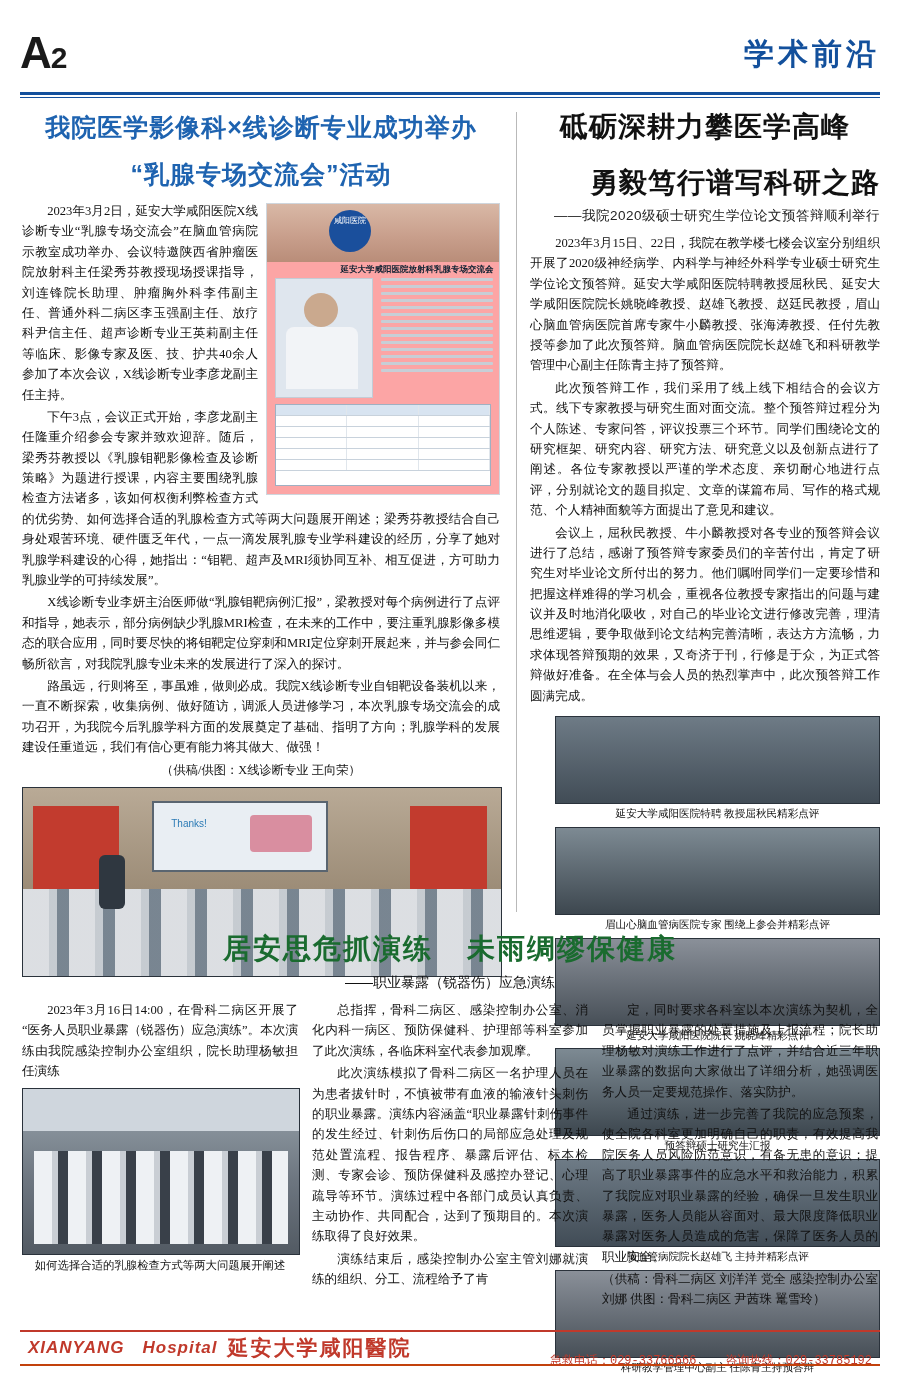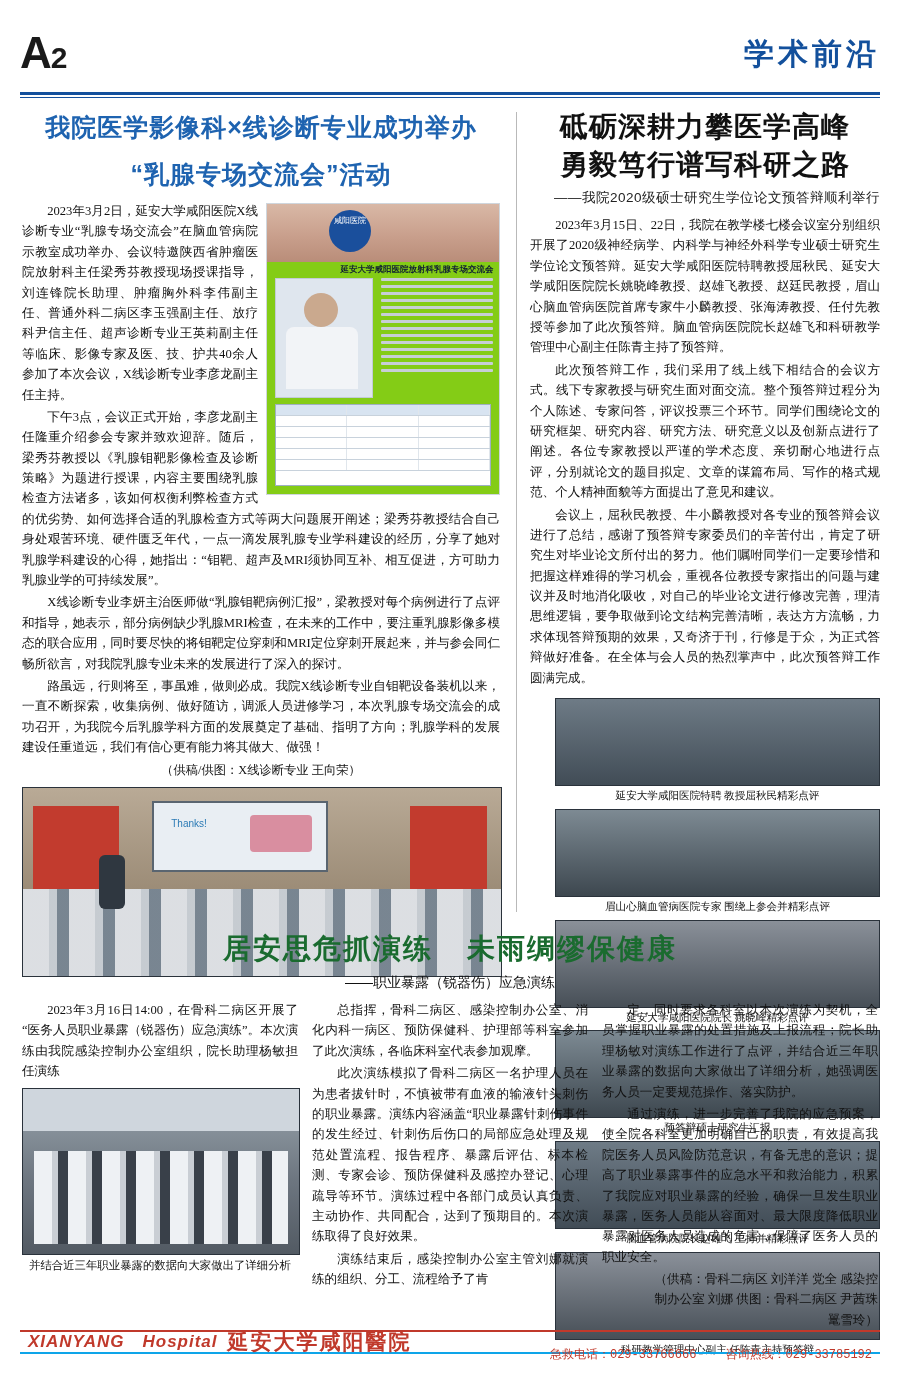--- a/index.html
+++ b/index.html
@@ -56,21 +56,21 @@
   }
   .body-text{
     font-size:12.6px;line-height:1.62;text-align:justify;
     text-justify:inter-ideograph;color:#111;
   }
   .body-text p{margin:0 0 2px 0;text-indent:2em;}
   .byline{margin-top:4px;text-align:center;font-size:12.3px;}
   
   .clip-fig{
     width:232px;height:290px;float:right;margin:2px 0 4px 8px;
-    border:1px solid #cfd6dd;background:#84cc16;position:relative;overflow:hidden;
+    border:1px solid #cfd6dd;background:#fca5a5;position:relative;overflow:hidden;
   }
   .clip-top{
     position:absolute;left:0;top:0;width:100%;height:58px;
     background:linear-gradient(180deg,#d9b8a6 0%,#c79d8a 60%,#b98d79 100%);
   }
   .clip-logo{
     position:absolute;left:62px;top:6px;width:42px;height:42px;border-radius:50%;
     background:#1a4f9c;color:#fff;font-size:8px;line-height:9px;text-align:center;
     padding-top:6px;box-sizing:border-box;font-family:"Liberation Sans",sans-serif;
   }
@@ -136,22 +136,22 @@
   .hl-bottom .gap{display:inline-block;width:34px;}
   .sub-bottom{text-align:center;font-size:14px;margin-top:6px;font-family:"Liberation Sans",sans-serif;}
   .bcols{display:grid;grid-template-columns:1fr 1fr 1fr;gap:14px;margin-top:8px;}
   .drill-photo{width:100%;height:165px;margin-top:6px;}
   .dp-bg{position:absolute;inset:0;background:linear-gradient(180deg,#9aa5ae 0%,#6d7680 55%,#525a63 100%);}
   .dp-row{position:absolute;left:4%;bottom:6%;width:92%;height:56%;
     background:repeating-linear-gradient(90deg,#eef1f4 0 18px,#c9ced4 18px 24px,#394049 24px 34px);}
   .dp-ceiling{position:absolute;left:0;top:0;width:100%;height:26%;background:#cfd6dd;}
   
   .footer{
-    position:absolute;left:20px;top:1330px;width:860px;height:24px;
-    border-top:2px solid #c0392b;border-bottom:2px solid #0ea5e9;
+    position:absolute;left:20px;top:1330px;width:860px;height:36px;
+    border-top:2px solid #c0392b;border-bottom:2px solid #c2410c;
     display:flex;align-items:center;justify-content:space-between;
     padding:0 8px;box-sizing:border-box;
   }
   .f-left{font-family:"Liberation Sans","DejaVu Sans",sans-serif;font-style:italic;font-weight:bold;
     color:#c0392b;font-size:17px;letter-spacing:1px;}
   .f-name{font-weight:bold;color:#c0392b;font-size:21px;margin-left:10px;letter-spacing:2px;}
   .f-right{font-family:Liberation Mono, monospace;color:#c0392b;font-size:12px;margin-top:24px;}
   .f-right span{margin-left:22px;}
   .flex{display:flex;align-items:center;}
 </style>
@@ -253,21 +253,21 @@
         <div class="t">Thanks!</div>
         <div class="img"></div>
       </div>
       <div class="lp-audience"></div>
       <div class="lp-person"></div>
     </div>
   </div>
 
   <div class="col-right">
     <div class="hl-black">砥砺深耕力攀医学高峰</div>
-    <div class="hl-black" style="margin-top:0;">勇毅笃行谱写科研之路</div>
+    <div class="hl-black" style="margin-top:18px;text-align:right;">勇毅笃行谱写科研之路</div>
     <div class="subhead">——我院2020级硕士研究生学位论文预答辩顺利举行</div>
 
     <div class="body-text" style="margin-top:8px;">
       <p>2023年3月15日、22日，我院在教学楼七楼会议室分别组织开展了2020级神经病学、内科学与神经外科学专业硕士研究生学位论文预答辩。延安大学咸阳医院特聘教授屈秋民、延安大学咸阳医院院长姚晓峰教授、赵雄飞教授、赵廷民教授，眉山心脑血管病医院首席专家牛小麟教授、张海涛教授、任付先教授等参加了此次预答辩。脑血管病医院院长赵雄飞和科研教学管理中心副主任陈青主持了预答辩。</p>
       <p>此次预答辩工作，我们采用了线上线下相结合的会议方式。线下专家教授与研究生面对面交流。整个预答辩过程分为个人陈述、专家问答，评议投票三个环节。同学们围绕论文的研究框架、研究内容、研究方法、研究意义以及创新点进行了阐述。各位专家教授以严谨的学术态度、亲切耐心地进行点评，分别就论文的题目拟定、文章的谋篇布局、写作的格式规范、个人精神面貌等方面提出了意见和建议。</p>
       <p>会议上，屈秋民教授、牛小麟教授对各专业的预答辩会议进行了总结，感谢了预答辩专家委员们的辛苦付出，肯定了研究生对毕业论文所付出的努力。他们嘱咐同学们一定要珍惜和把握这样难得的学习机会，重视各位教授专家指出的问题与建议并及时地消化吸收，对自己的毕业论文进行修改完善，理清思维逻辑，要争取做到论文结构完善清晰，表达方方流畅，力求体现答辩预期的效果，又奇济于刊，行修是于众，为正式答辩做好准备。在全体与会人员的热烈掌声中，此次预答辩工作圆满完成。</p>
     </div>
 
     <div class="grid6">
       <div class="g-item">
@@ -311,36 +311,36 @@
     <div class="bcols">
       <div>
         <div class="body-text">
           <p>2023年3月16日14:00，在骨科二病区开展了“医务人员职业暴露（锐器伤）应急演练”。本次演练由我院感染控制办公室组织，院长助理杨敏担任演练</p>
         </div>
         <div class="photo drill-photo">
           <div class="dp-bg"></div>
           <div class="dp-ceiling"></div>
           <div class="dp-row"></div>
         </div>
-        <div class="cap">并结合近三年职业暴露的数据向大家做出了详细分析</div>
+        <div class="cap">如何选择合适的乳腺检查方式等两大问题展开阐述</div>
       </div>
 
       <div>
         <div class="body-text">
           <p>总指挥，骨科二病区、感染控制办公室、消化内科一病区、预防保健科、护理部等科室参加了此次演练，各临床科室代表参加观摩。</p>
           <p>此次演练模拟了骨科二病区一名护理人员在为患者拔针时，不慎被带有血液的输液针头刺伤的职业暴露。演练内容涵盖“职业暴露针刺伤事件的发生经过、针刺伤后伤口的局部应急处理及规范处置流程、报告程序、暴露后评估、标本检测、专家会诊、预防保健科及感控办登记、心理疏导等环节。演练过程中各部门成员认真负责、主动协作、共同配合，达到了预期目的。本次演练取得了良好效果。</p>
           <p>演练结束后，感染控制办公室主管刘娜就演练的组织、分工、流程给予了肯</p>
         </div>
       </div>
 
       <div>
         <div class="body-text">
           <p>定，同时要求各科室以本次演练为契机，全员掌握职业暴露的处置措施及上报流程；院长助理杨敏对演练工作进行了点评，并结合近三年职业暴露的数据向大家做出了详细分析，她强调医务人员一定要规范操作、落实防护。</p>
           <p>通过演练，进一步完善了我院的应急预案，使全院各科室更加明确自己的职责，有效提高我院医务人员风险防范意识，有备无患的意识；提高了职业暴露事件的应急水平和救治能力，积累了我院应对职业暴露的经验，确保一旦发生职业暴露，医务人员能从容面对、最大限度降低职业暴露对医务人员造成的危害，保障了医务人员的职业安全。</p>
-          <p style="text-align:right;text-indent:0;margin-left:45px;">（供稿：骨科二病区  刘洋洋  党全  感染控制办公室 刘娜  供图：骨科二病区  尹茜珠  鼍雪玲）</p>
+          <p style="text-indent:0;">（供稿：骨科二病区  刘洋洋  党全  感染控制办公室 刘娜  供图：骨科二病区  尹茜珠  鼍雪玲）</p>
         </div>
       </div>
     </div>
   </div>
 
   <div class="footer">
     <div class="flex">
       <span class="f-left">XIANYANG</span>
       <span class="f-left" style="margin-left:18px;">Hospital</span>
       <span class="f-name">延安大学咸阳醫院</span>

